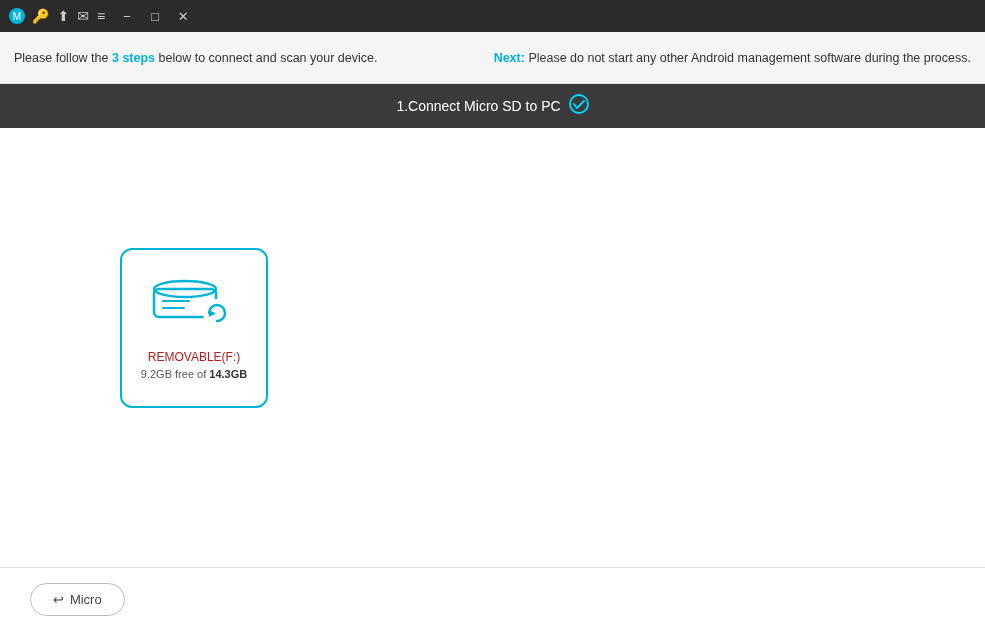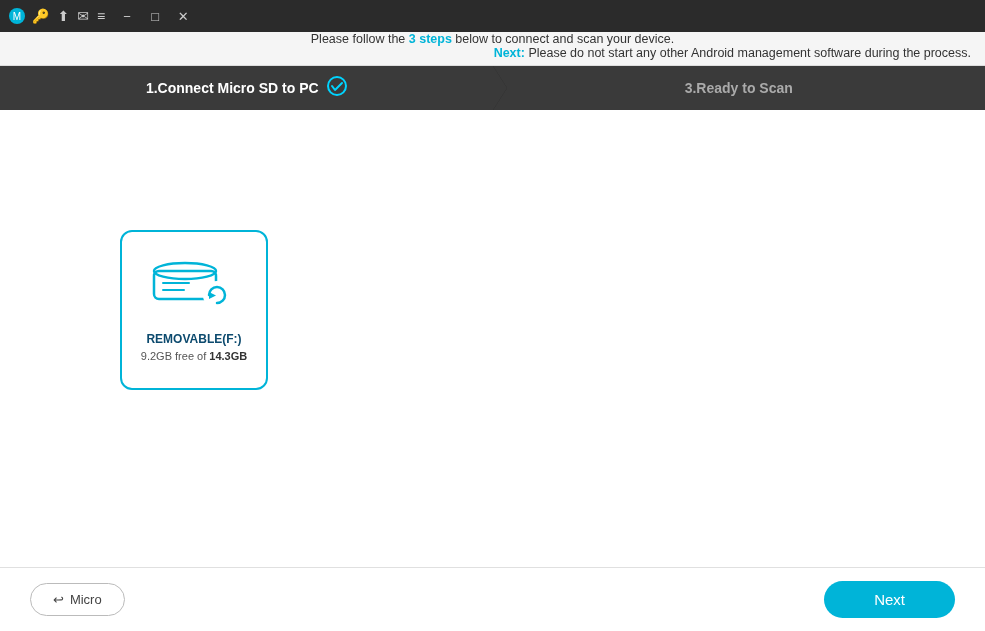--- a/index.html
+++ b/index.html
@@ -57,26 +57,25 @@
     .toolbar-icon {
       color: #ccc;
       font-size: 14px;
       cursor: pointer;
     }
 
     
     #info-bar {
       background: #f5f5f5;
       border-bottom: 1px solid #ddd;
-      height: 34px;
+      height: 52px;
       display: flex;
       align-items: center;
       padding: 0 14px;
       flex-shrink: 0;
-      flex-direction: column;
     }
     #info-bar .info-text {
       font-size: 12.5px;
       color: #333;
     }
     #info-bar .steps-highlight {
       color: #00b4d8;
       font-weight: bold;
     }
     #info-bar .tips-section {
@@ -98,21 +97,21 @@
       flex-shrink: 0;
       position: relative;
     }
     .step {
       display: flex;
       align-items: center;
       justify-content: center;
       flex: 1;
       color: #aaa;
       font-size: 14px;
-      font-weight: 700;
+      font-weight: 400;
       position: relative;
       cursor: default;
     }
     .step.active {
       background: #00b4d8;
       color: #fff;
     }
     .step.completed {
       color: #fff;
       background: #3a3a3a;
@@ -189,22 +188,22 @@
       background: #fff;
       padding: 12px;
       margin-top: 90px;
       margin-left: 90px;
     }
     .drive-icon-area {
       margin-bottom: 14px;
     }
     .drive-label {
       font-size: 12px;
-      color: #0c4a6e;
-      font-weight: bold;
+      color: #b91c1c;
+      font-weight: normal;
       text-align: center;
       margin-bottom: 4px;
     }
     .drive-size {
       font-size: 11px;
       color: #555;
       text-align: center;
     }
     .drive-size .bold-size {
       font-weight: bold;
@@ -280,23 +279,20 @@
 <div id="steps-bar">
   <div class="step completed">
     <span>1.Connect Micro SD to PC</span>
     <span class="step-check">
       <svg width="20" height="20" viewBox="0 0 20 20">
         <circle cx="10" cy="10" r="9" fill="none" stroke="#00d4ff" stroke-width="2"></circle>
         <polyline points="5,10 8,14 15,7" fill="none" stroke="#00d4ff" stroke-width="2" stroke-linecap="round" stroke-linejoin="round"></polyline>
       </svg>
     </span>
   </div>
-  <div class="step">
-    <span>3.Ready to Scan</span>
-  </div>
 </div>
 
 <div id="main-content">
   <div class="drive-card">
     <div class="drive-icon-area">
       
       <svg width="90" height="55" viewBox="0 0 90 55" fill="none" xmlns="http://www.w3.org/2000/svg">
 
         <rect x="5" y="12" width="62" height="28" rx="5" stroke="#00b4d8" stroke-width="2.5" fill="none"></rect>
 
@@ -313,14 +309,13 @@
     <div class="drive-label">REMOVABLE(F:)</div>
     <div class="drive-size"><span>9.2GB</span> free of <span class="bold-size">14.3GB</span></div>
   </div>
 </div>
 
 <div id="bottom-bar">
   <button class="back-btn">
     <span>↩</span>
     <span>Micro</span>
   </button>
-  <button class="next-btn">Next</button>
 </div>
 
 </body></html>

